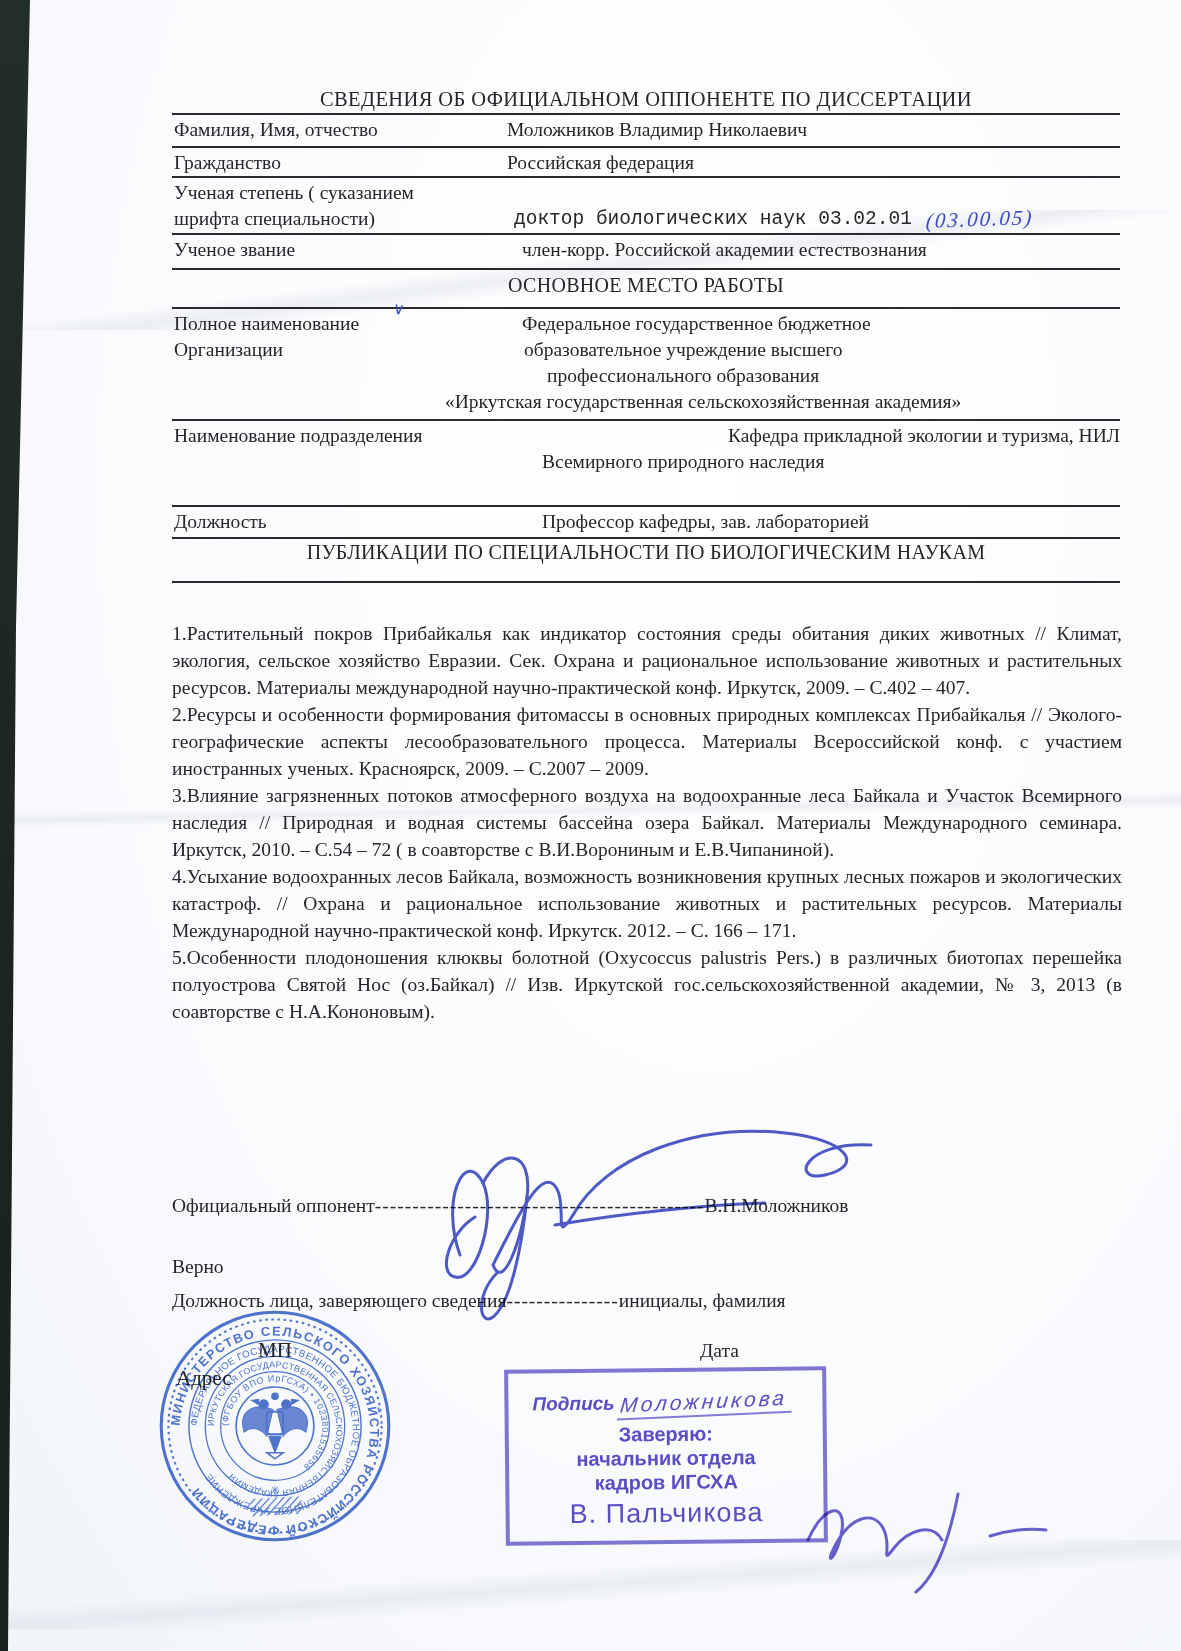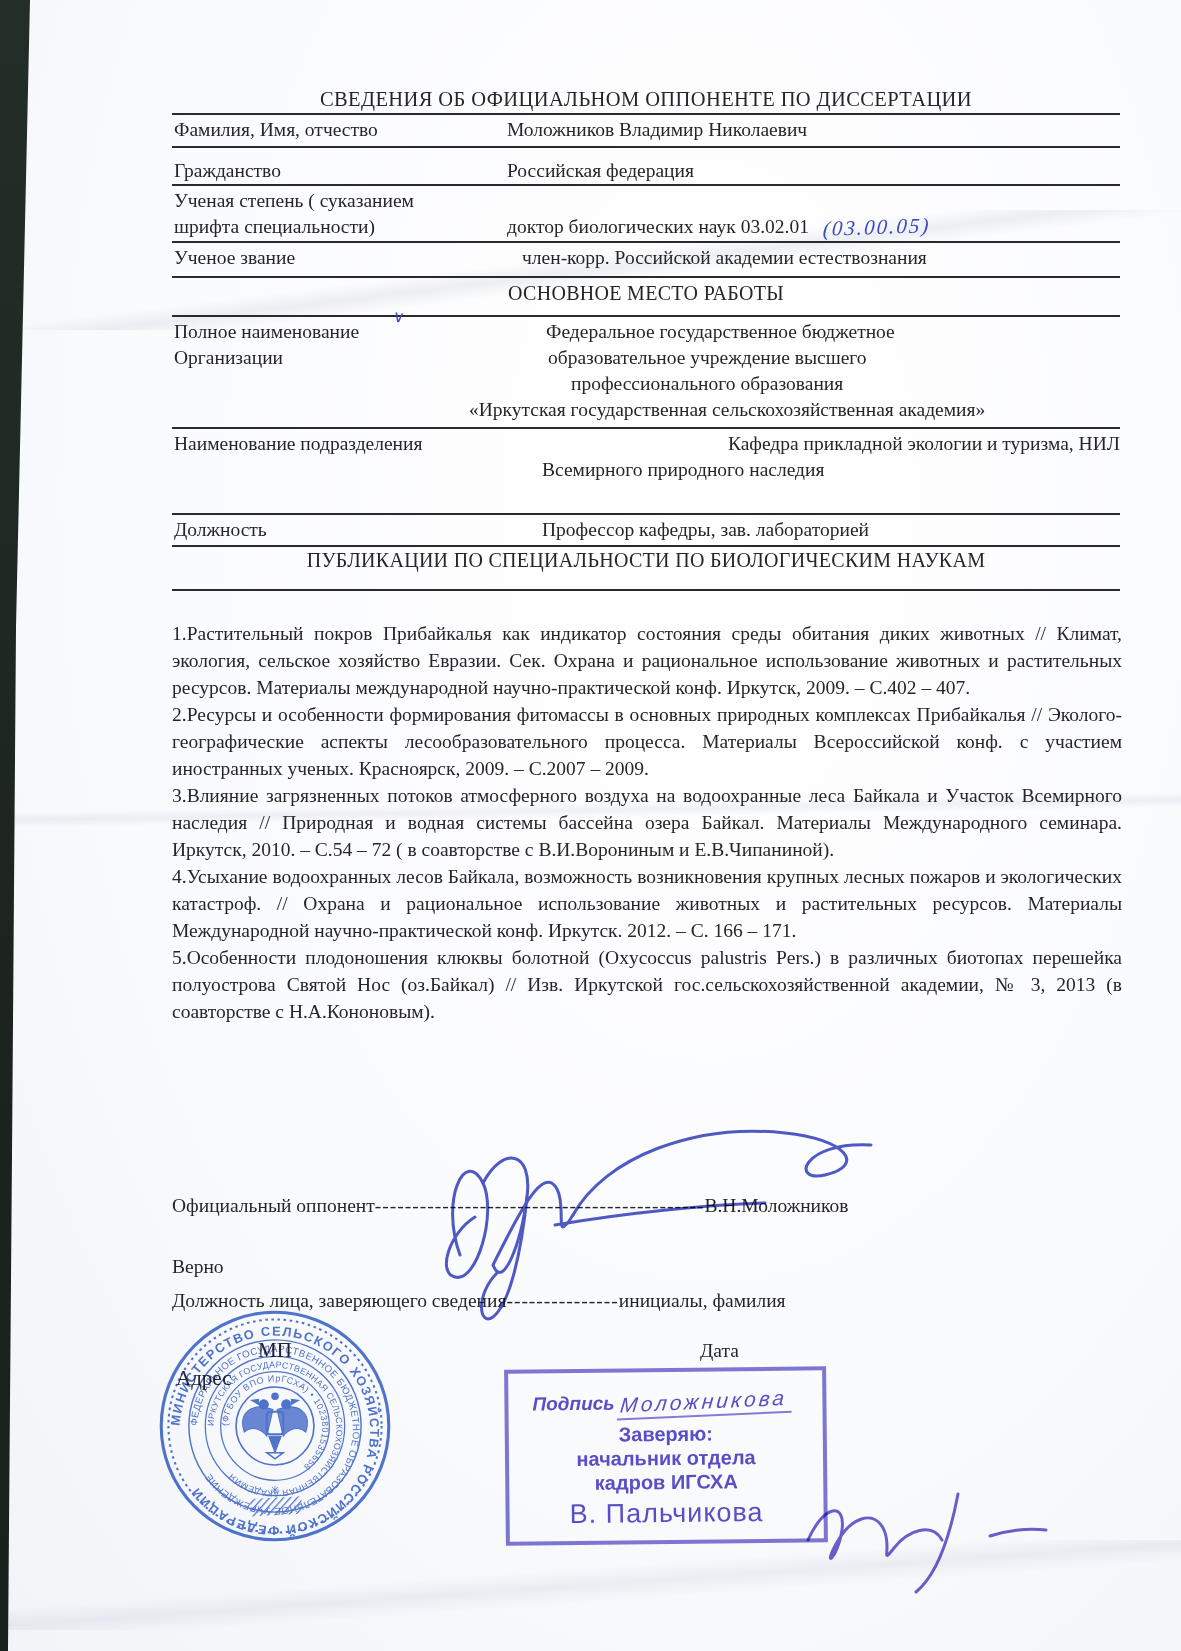--- a/index.html
+++ b/index.html
@@ -34,35 +34,35 @@
   .t-title{
     text-align:center;font-size:20.5px;letter-spacing:.4px;
     height:30px;line-height:28px;border-bottom:2px solid #2a2a2e;box-sizing:border-box;
   }
   .t-row{
     display:grid;grid-template-columns:333px 1fr;
     border-bottom:2px solid #2a2a2e;box-sizing:border-box;
     padding:2px 0 0 2px;align-items:start;
   }
   .t-row.r1{min-height:33px;}
-  .t-row.r2{min-height:30px;margin-top:8px;}
+  .t-row.r2{min-height:30px;}
   .t-row.r3{min-height:57px;}
   .t-row.r4{min-height:35px;}
   .t-row.r5{min-height:56px;}
-  .t-row.r6{min-height:112px;gap:24px;}
+  .t-row.r6{min-height:112px;}
   .t-row.r7{min-height:86px;}
   .t-row.r8{min-height:32px;}
   .t-sec{
     text-align:center;border-bottom:2px solid #2a2a2e;box-sizing:border-box;
     font-size:20px;letter-spacing:.3px;
   }
   .t-sec.s1{height:39px;line-height:30px;}
   .t-sec.s2{height:44px;line-height:27px;}
   .val-flexend{display:flex;align-items:flex-end;min-height:52px;}
-  .ind7{} .ind15{margin-left:15px;} .ind25{margin-left:25px;text-align:right;}
+  .ind7{margin-left:7px;font-family:Liberation Mono, monospace;} .ind15{margin-left:15px;} .ind25{margin-left:25px;text-align:right;}
   .ind27{margin-left:17px;} .ind30{margin-left:30px;} .ind35{margin-left:35px;}
   .ind40{margin-left:40px;} .neg62{margin-left:-62px;white-space:nowrap;}
   .hand-blue{
     color:#3c49c0;font-style:italic;font-size:21px;letter-spacing:2px;
     display:inline-block;transform:rotate(-2deg) skewX(-6deg);margin-left:14px;
   }
   .ins-mark{
     position:absolute;left:221px;top:118px;color:#3c49c0;font-size:16px;
     transform:rotate(8deg);
   }

